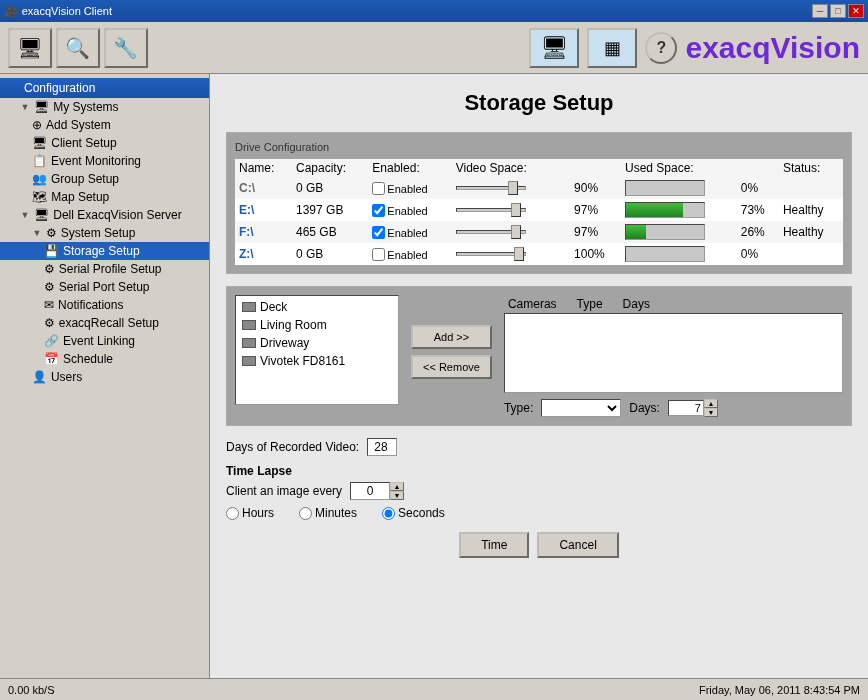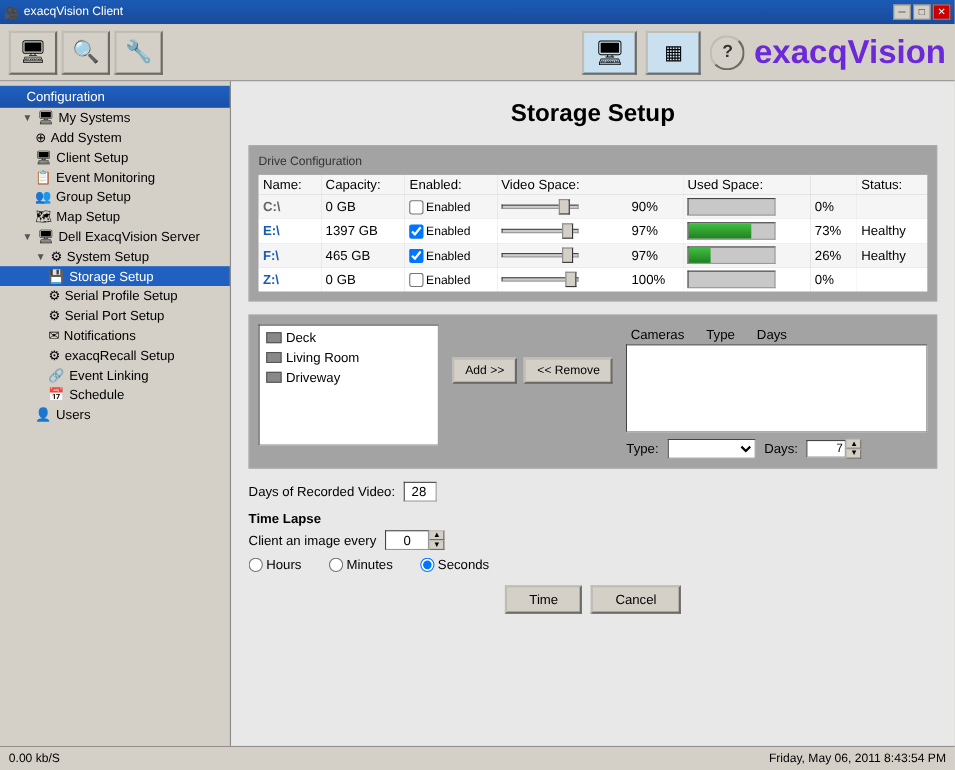--- a/index.html
+++ b/index.html
@@ -200,21 +200,21 @@
       padding: 2px 4px; font-size: 12px; cursor: pointer;
     }
     .cam-icon {
       width: 14px; height: 10px;
       background: #888;
       border: 1px solid #555;
       display: inline-block;
     }
 
     .exp-buttons {
-      display: flex; flex-direction: row; gap: 6px;
+      display: flex; flex-direction: column; gap: 6px;
       justify-content: center; padding-top: 30px;
     }
     .exp-btn {
       padding: 4px 10px;
       background: #d4d0c8;
       border: 2px outset #c0bdb5;
       cursor: pointer;
       font-size: 11px;
       white-space: nowrap;
     }
@@ -560,20 +560,24 @@
               <span class="cam-icon"></span>
               <span>Deck</span>
             </div>
             <div class="camera-list-item">
               <span class="cam-icon"></span>
               <span>Living Room</span>
             </div>
             <div class="camera-list-item">
               <span class="cam-icon"></span>
               <span>Driveway</span>
+            </div>
+            <div class="camera-list-item">
+              <span class="cam-icon"></span>
+              <span>Vivotek FD8161</span>
             </div>
           </div>
 
         <div class="exp-buttons">
           <button class="exp-btn">Add &gt;&gt;</button>
           <button class="exp-btn">&lt;&lt; Remove</button>
         </div>
 
         <div class="camera-assign-box">
           <div class="assign-table-header">

